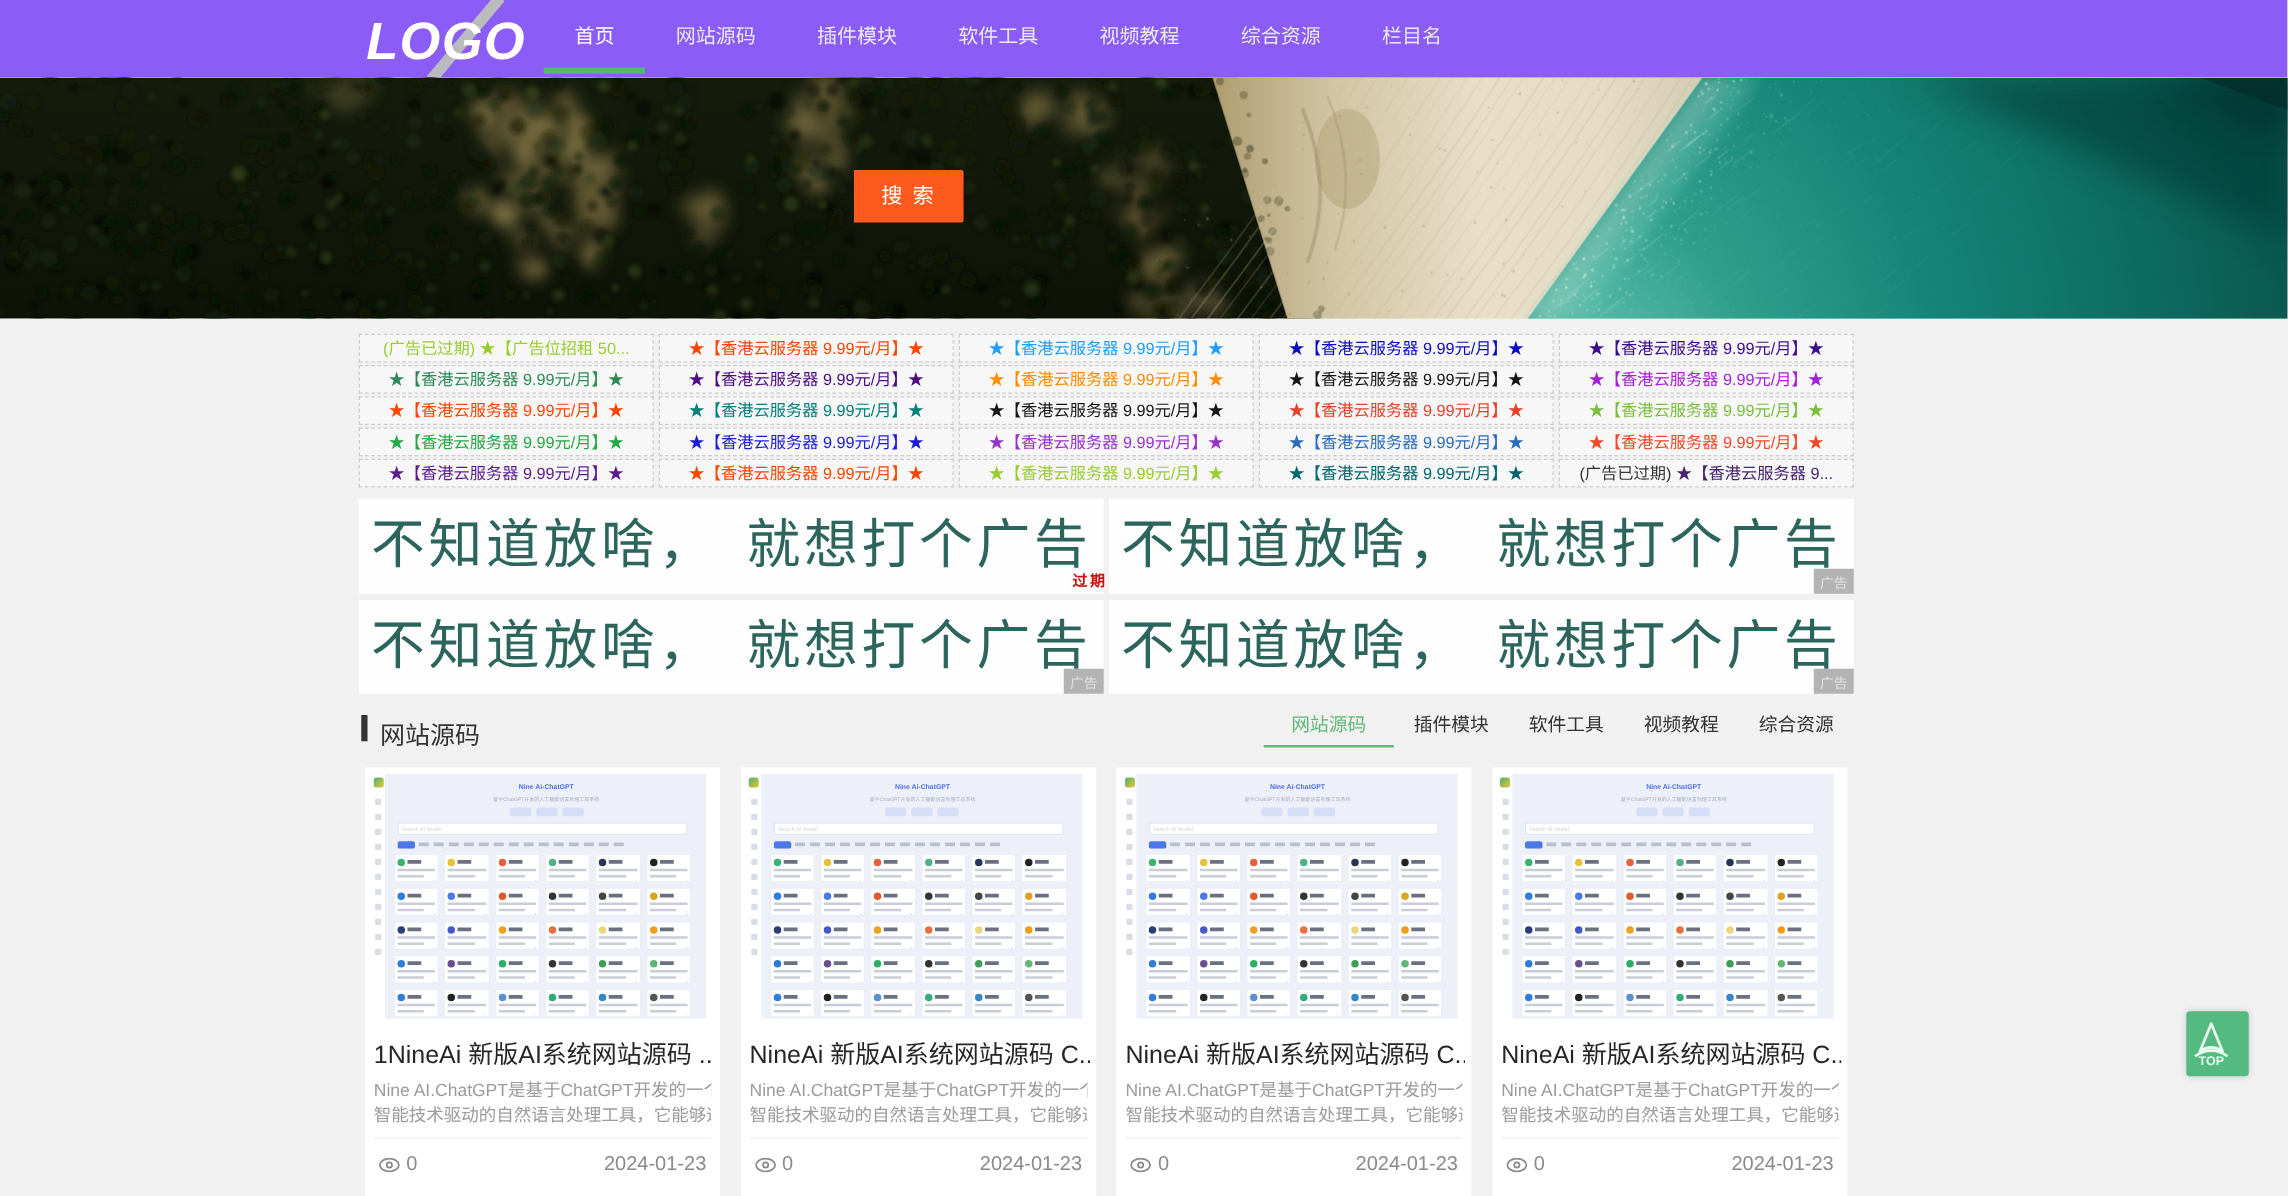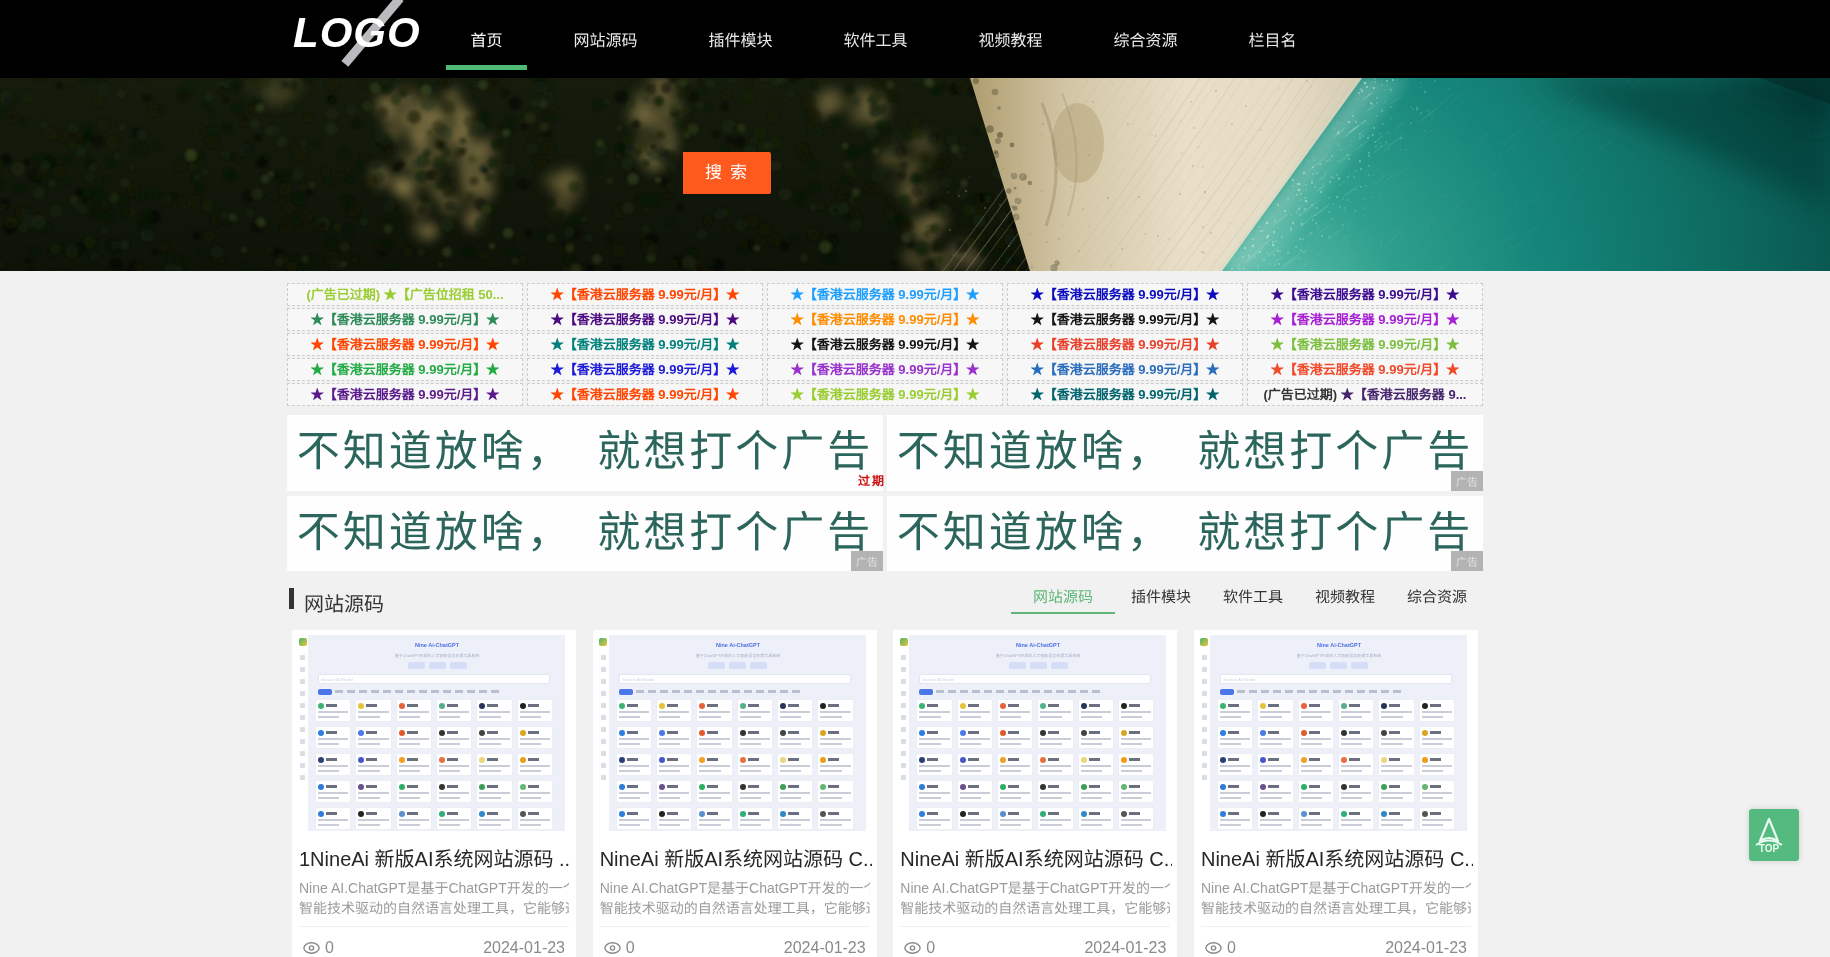--- a/index.html
+++ b/index.html
@@ -1,38 +1,38 @@
 <!DOCTYPE html>
 <html lang="zh-CN"><head><meta charset="utf-8"><style>
 *{margin:0;padding:0;box-sizing:border-box}
 html,body{width:1830px;height:957px;overflow:hidden;background:#f1f1f1;
 font-family:"Liberation Sans",sans-serif;}
-.nav{position:relative;height:78px;background:#000000;overflow:hidden}
+.nav{position:relative;height:62px;background:#8b5cf6;overflow:hidden}
 .wrap{position:relative;width:1196px;margin-left:287px;}
 .logo{position:absolute;left:6px;top:9px;font-size:42px;font-weight:bold;font-style:italic;
 color:#fff;letter-spacing:1px;z-index:2}
 .slash{position:absolute;left:81px;top:-12px;width:9px;height:86px;background:#b9bbbe;
 transform:rotate(40deg);z-index:1}
 .menu{position:absolute;left:148px;top:0;list-style:none;display:flex;z-index:4}
-.menu li{position:relative;height:62px;line-height:60px;padding:0 24.5px;margin:11px;
+.menu li{position:relative;height:62px;line-height:60px;padding:0 24.5px;margin:0;
 font-size:16px;color:#e9e9e9;text-align:center}
 .menu li.on{color:#fff}
 .menu li.on:after{content:"";position:absolute;left:0;right:0;bottom:3px;height:5px;background:#4eba74}
 .hero{position:relative;height:193px;overflow:hidden}
 .search{position:absolute;left:683px;top:74px;display:flex;z-index:5}
 .sinput{width:320px;height:42px;background:#fff;border-radius:2px 0 0 2px;display:flex;align-items:center;
 color:#9c9c9c;font-size:13px;white-space:nowrap;overflow:hidden}
 .sinput svg{margin:0 12px 0 16px}
 .sbtn{width:88px;height:42px;background:#ff5a1e;color:#fff;font-size:17px;letter-spacing:8px;
 text-align:center;line-height:42px;border-radius:0 2px 2px 0;padding-left:6px}
 .main{position:relative;width:1196px;margin-left:287px}
 .adgrid{display:grid;grid-template-columns:repeat(5,236px);justify-content:space-between;
 grid-row-gap:2px;margin-top:12px}
 .adc{height:23px;line-height:21px;background:#f7f7f7;border:1px dashed #ccc;text-align:center;
-font-size:13px;font-weight:bold;white-space:nowrap;overflow:hidden}
+font-size:13px;font-weight:normal;white-space:nowrap;overflow:hidden}
 .bwrap{display:flex;flex-wrap:wrap;justify-content:space-between;margin-top:9px}
 .bnr{position:relative;width:596px;height:76px;background:#fefefe;margin-bottom:5px;
 display:flex;align-items:center;justify-content:center}
 .bnr.b2{height:75px}
 .btxt{position:relative;top:-6px;font-size:43px;color:#2b655c;font-weight:300;letter-spacing:3px;white-space:nowrap;
 font-family:"Liberation Sans",sans-serif}
 .gq{position:absolute;right:-3px;bottom:3px;color:#cc1111;font-size:12px;font-weight:bold;
 font-style:normal;letter-spacing:2px}
 .gg{position:absolute;right:0;bottom:0;background:#a6a6a6;color:#ddd;font-size:11px;
 font-style:normal;padding:2px 5px;opacity:.85}

